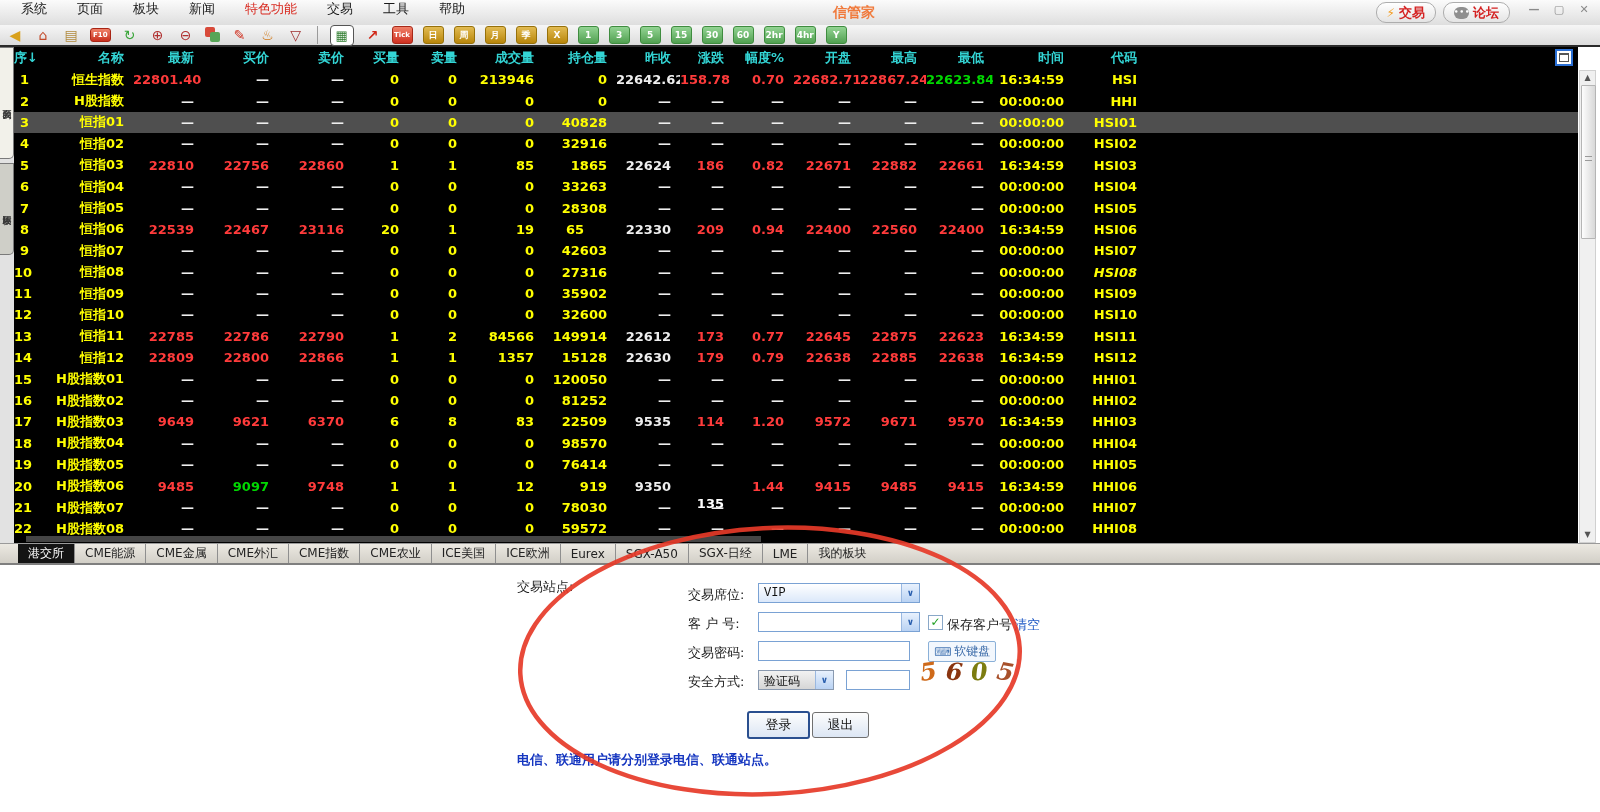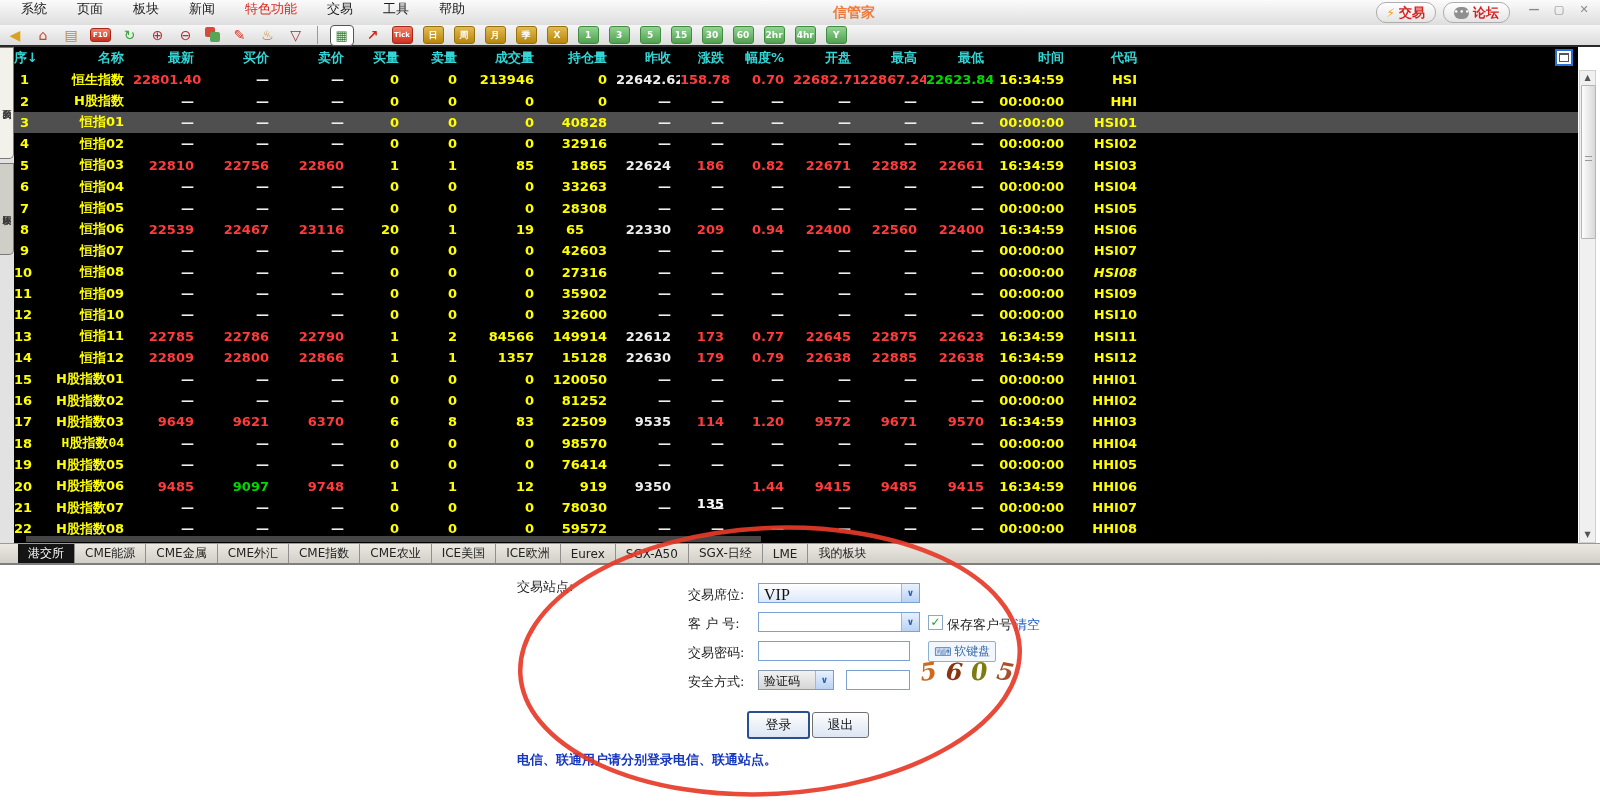--- a/index.html
+++ b/index.html
@@ -88,21 +88,21 @@
   .btab{display:flex;align-items:center;padding:0 10px;color:#222;cursor:default;white-space:nowrap;}
   .btab + .btab{border-left:1px solid #8f8f8f;}
   .btab.active{background:#141414;color:#fff;}
   
   .panel{position:absolute;left:0;top:563px;width:1600px;height:249px;background:#fff;border-top:2px solid #7f7f7f;box-sizing:border-box;}
   .flabel{position:absolute;font-size:13px;color:#222;white-space:nowrap;}
   .listbox{position:absolute;left:517px;top:37px;width:160px;height:132px;border:1px solid #7a9ac0;background:#fff;overflow:hidden;}
   .lb-item{height:17px;font-size:13px;padding-left:3px;color:#111;line-height:17px;cursor:default;}
   .lb-item.sel{background:#2f6fd0;color:#fff;}
   .combo{position:absolute;height:20px;border:1px solid #7aa2d4;background:linear-gradient(#ffffff,#dbe8fa);box-sizing:border-box;}
-  .combo .val{position:absolute;left:5px;top:2px;font-size:16px;color:#111;font-family:Liberation Serif, serif;}
+  .combo .val{position:absolute;left:5px;top:2px;font-size:12px;color:#111;font-family:Liberation Mono, monospace;}
   .combo .arrow{position:absolute;right:0;top:0;bottom:0;width:17px;background:linear-gradient(#e8f1fd,#b9d2f3);
     border-left:1px solid #9ab8e0;color:#2a5fae;font-size:9px;text-align:center;line-height:18px;font-weight:bold;}
   .combo.gray{background:linear-gradient(#f2f2f2,#d6d6d6);border-color:#8a9ab0;}
   .tinput{position:absolute;height:20px;border:1px solid #7aa2d4;background:#fff;box-sizing:border-box;}
   .checkbox{position:absolute;width:13px;height:13px;border:1px solid #8aa8c8;background:#fff;
     color:#1e9e1e;font-size:12px;font-weight:bold;line-height:12px;text-align:center;}
   .link{color:#1a56c4;font-size:13px;cursor:pointer;}
   .softkey{position:absolute;height:19px;border:1px solid #8ab0d8;border-radius:2px;background:#f2f7fd;
     display:flex;align-items:center;gap:3px;padding:0 5px;font-size:12px;color:#3a6aa8;}
   .kb-icon{font-size:12px;color:#4a7ab5;}
@@ -535,21 +535,21 @@
         <span class="tcell" style="width: 53px; color: rgb(255, 59, 59);">114</span>
         <span class="tcell" style="width: 60px; color: rgb(255, 59, 59);">1.20</span>
         <span class="tcell" style="width: 67px; color: rgb(255, 59, 59);">9572</span>
         <span class="tcell" style="width: 66px; color: rgb(255, 59, 59);">9671</span>
         <span class="tcell" style="width: 67px; color: rgb(255, 59, 59);">9570</span>
         <span class="tcell" style="width: 80px; color: rgb(255, 255, 0);">16:34:59</span>
         <span class="tcell" style="width: 73px; color: rgb(255, 255, 0);">HHI03</span>
       </div>
       <div class="trow">
         <span class="tcell" style="width: 24px; color: rgb(255, 255, 0);">18</span>
-        <span class="tcell" style="width: 95px; color: rgb(255, 255, 0); font-family: Liberation Mono, monospace;">H股指数04</span>
+        <span class="tcell" style="width: 95px; color: rgb(255, 255, 0);">H股指数04</span>
         <span class="tcell" style="width: 70px; color: rgb(238, 238, 238);">—</span>
         <span class="tcell" style="width: 75px; color: rgb(238, 238, 238);">—</span>
         <span class="tcell" style="width: 75px; color: rgb(238, 238, 238);">—</span>
         <span class="tcell" style="width: 55px; color: rgb(255, 255, 0);">0</span>
         <span class="tcell" style="width: 58px; color: rgb(255, 255, 0);">0</span>
         <span class="tcell" style="width: 77px; color: rgb(255, 255, 0);">0</span>
         <span class="tcell" style="width: 73px; color: rgb(255, 255, 0);">98570</span>
         <span class="tcell" style="width: 64px; color: rgb(238, 238, 238);">—</span>
         <span class="tcell" style="width: 53px; color: rgb(238, 238, 238);">—</span>
         <span class="tcell" style="width: 60px; color: rgb(238, 238, 238);">—</span>

